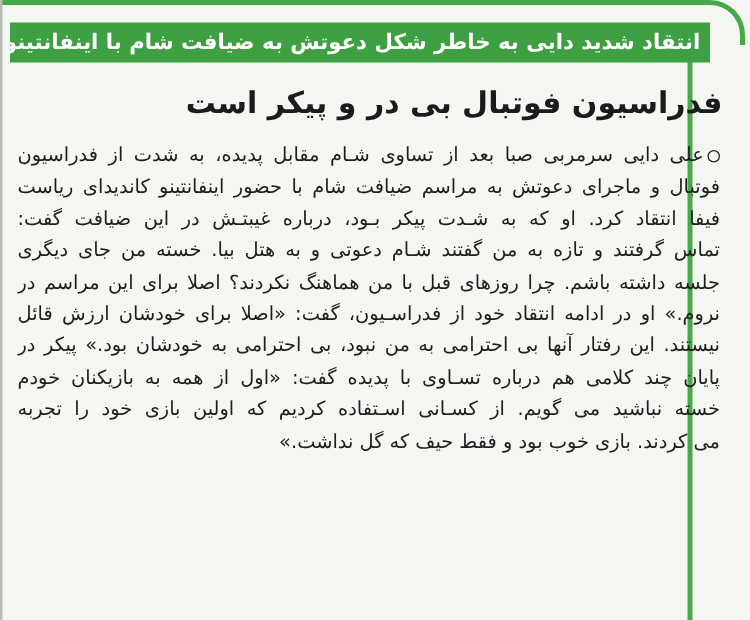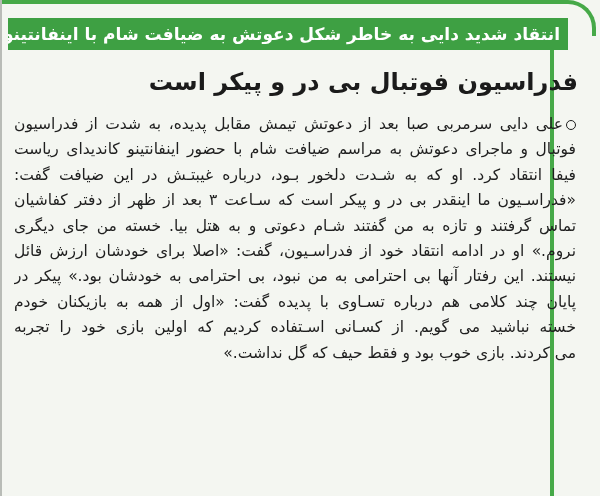--- a/index.html
+++ b/index.html
@@ -120,24 +120,24 @@
 <div class="frame">
   <div class="frame-top"></div>
   <div class="frame-right"></div>
   <div class="frame-left"></div>
 
   <div class="kicker">انتقاد شدید دایی به خاطر شکل دعوتش به ضیافت شام با اینفانتینو</div>
 
   <div class="headline">فدراسیون فوتبال بی در و پیکر است</div>
 
   <div class="body-text">
-    <span class="body-line"><span class="bullet"></span><span>علی دایی سرمربی صبا بعد از دعوتش تیمش مقابل پدیده، به شدت از فدراسیون</span></span>
+    <span class="body-line"><span class="bullet"></span><span>علی دایی سرمربی صبا بعد از تساوی شـام مقابل پدیده، به شدت از فدراسیون</span></span>
     <span class="body-line">فوتبال و ماجرای دعوتش به مراسم ضیافت شام با حضور اینفانتینو کاندیدای ریاست</span>
-    <span class="body-line">فیفا انتقاد کرد. او که به شـدت دلخور بـود، درباره غیبتـش در این ضیافت گفت:</span>
-    <span class="body-line">«فدراسـیون ما اینقدر بی در و پیکر است که سـاعت ۳ بعد از ظهر از دفتر کفاشیان</span>
+    <span class="body-line">فیفا انتقاد کرد. او که به شـدت پیکر بـود، درباره غیبتـش در این ضیافت گفت:</span>
     <span class="body-line">تماس گرفتند و تازه به من گفتند شـام دعوتی و به هتل بیا. خسته من جای دیگری</span>
+    <span class="body-line">جلسه داشته باشم. چرا روزهای قبل با من هماهنگ نکردند؟ اصلا برای این مراسم در</span>
     <span class="body-line">نروم.» او در ادامه انتقاد خود از فدراسـیون، گفت: «اصلا برای خودشان ارزش قائل</span>
     <span class="body-line">نیستند. این رفتار آنها بی احترامی به من نبود، بی احترامی به خودشان بود.» پیکر در</span>
     <span class="body-line">پایان چند کلامی هم درباره تسـاوی با پدیده گفت: «اول از همه به بازیکنان خودم</span>
     <span class="body-line">خسته نباشید می گویم. از کسـانی اسـتفاده کردیم که اولین بازی خود را تجربه</span>
     <span class="body-line last">می کردند. بازی خوب بود و فقط حیف که گل نداشت.»</span>
   </div>
 </div>
 
 </body></html>

